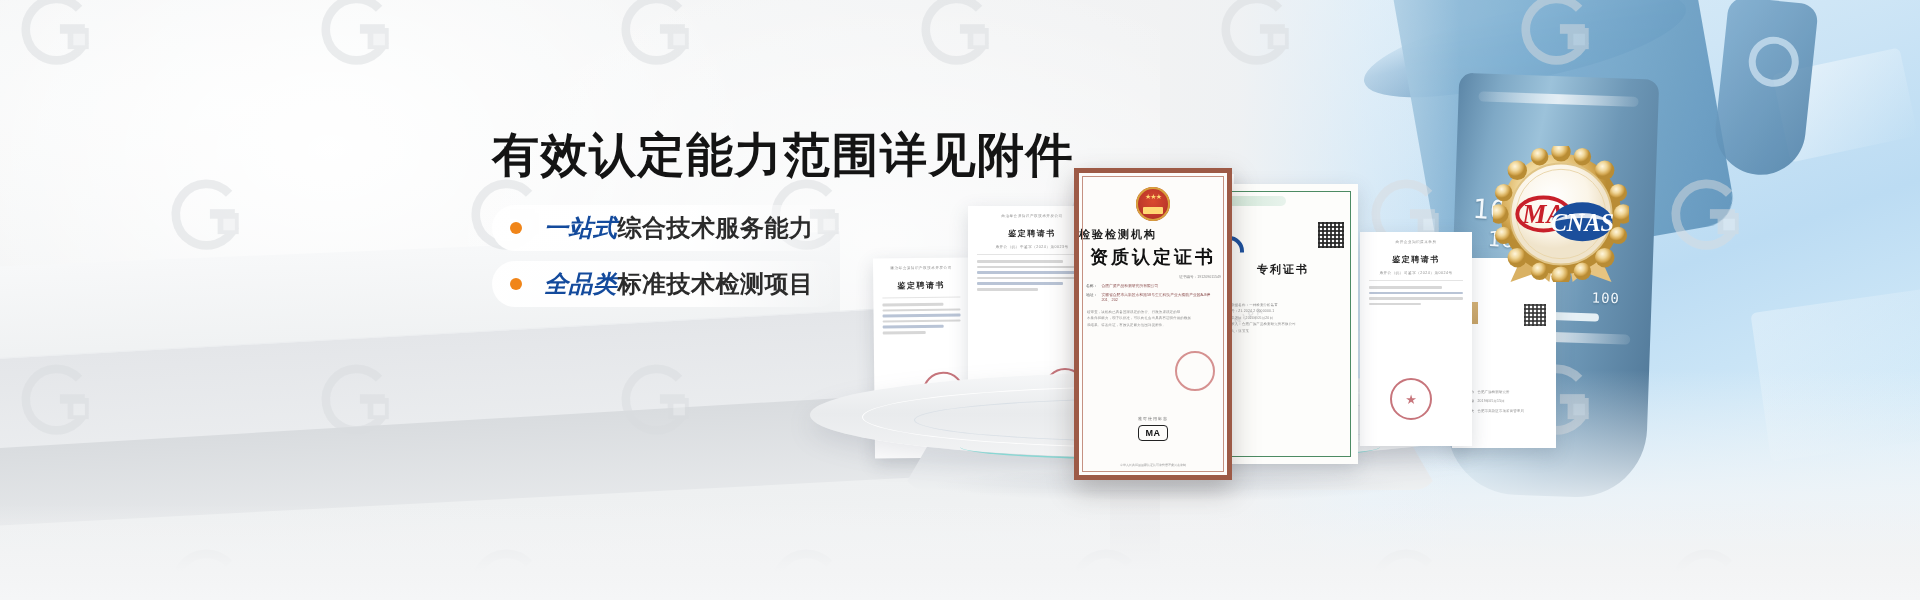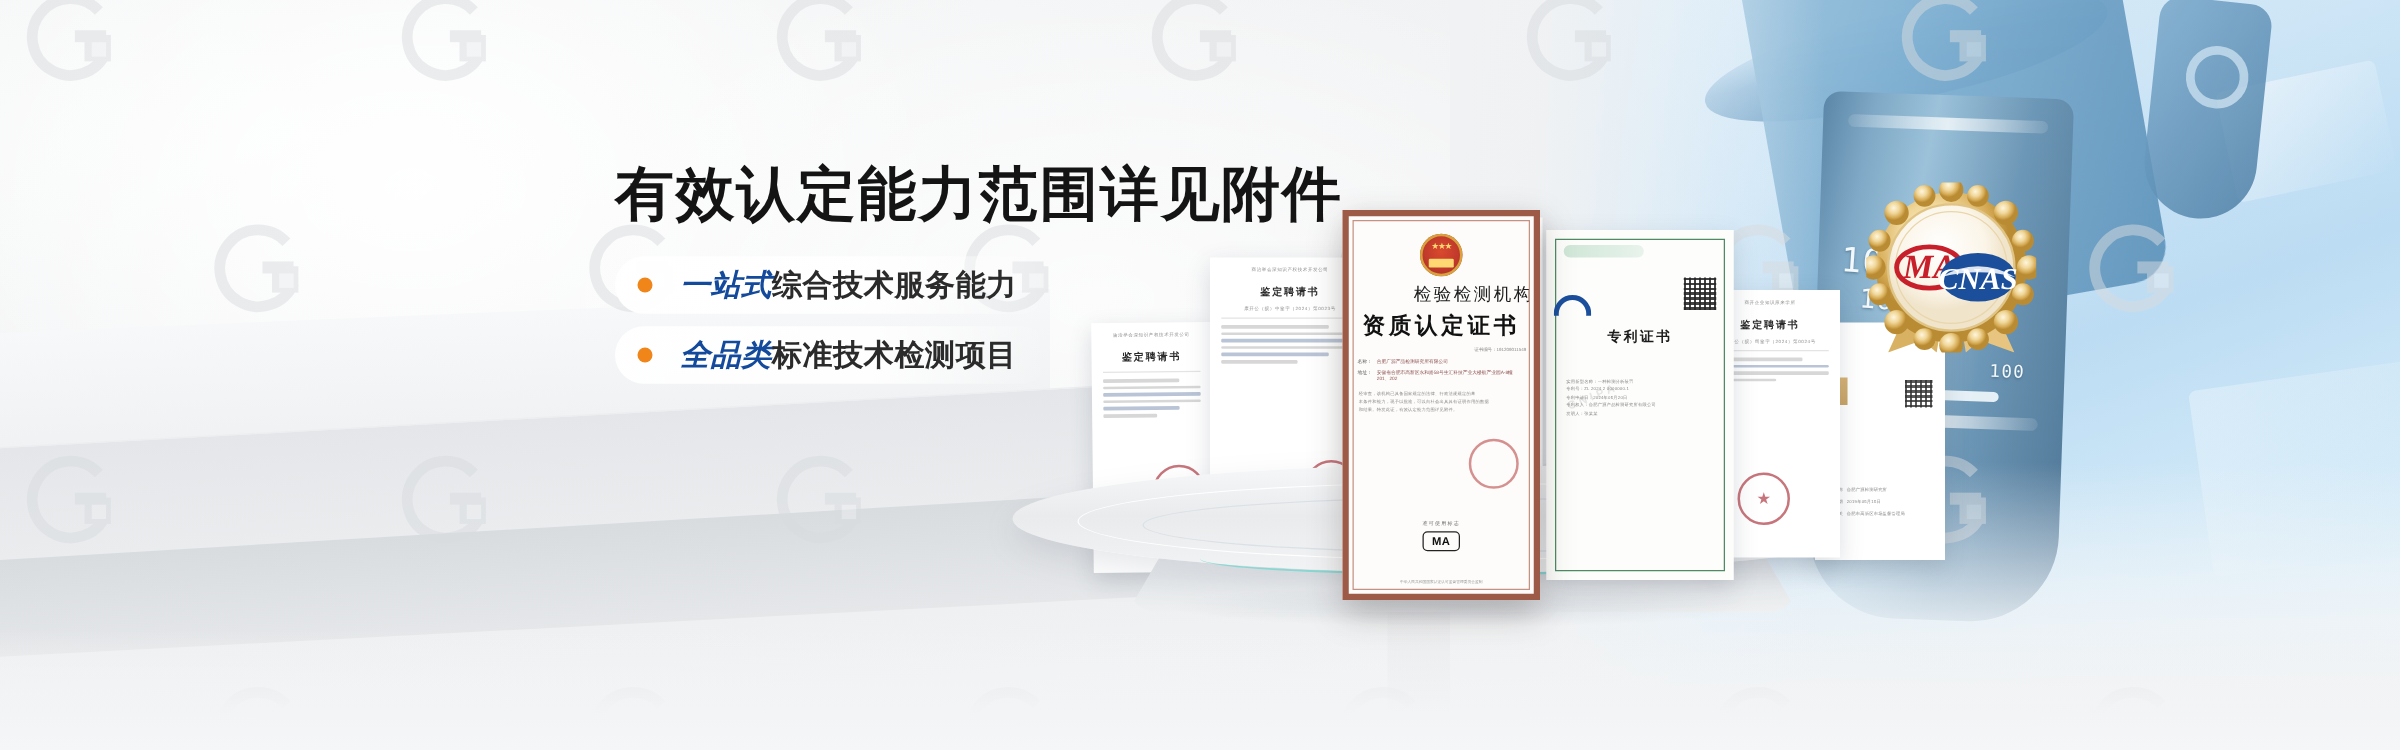--- a/index.html
+++ b/index.html
@@ -225,21 +225,21 @@
     position:relative; box-shadow:0 0 0 2px #d8a23e inset;
   }
   .emblem:after{
     content:"★★★";position:absolute;left:50%;top:30%;transform:translate(-50%,-50%);
     color:#ffd873;font-size:7px;letter-spacing:-1px;
   }
   .emblem:before{
     content:"";position:absolute;left:22%;bottom:20%;width:56%;height:7px;
     background:#ffd873;border-radius:1px;
   }
-  #cert-main .t-sm { font-size:14px; text-align:right; color:#1d1d1d; font-weight:normal; letter-spacing:2px; }
+  #cert-main .t-sm { font-size:11px; text-align:left; color:#1d1d1d; font-weight:bold; letter-spacing:2px; }
   #cert-main .t-lg { font-size:18px; text-align:center; color:#111; font-weight:bold; letter-spacing:3px; margin-top:3px;}
   #cert-main .t-no { font-size:3.6px; text-align:right; color:#8a8a8a; margin:6px 6px 0 0; }
   #cert-main .kv { display:flex; gap:4px; margin:4px 7px; align-items:baseline; }
   #cert-main .kv .k { font-size:3.8px; color:#555; flex:0 0 auto; }
   #cert-main .kv .v { font-size:3.8px; color:#8d5050; }
   #cert-main .body { margin:7px 8px 0; }
   #cert-main .ma-badge {
     position:absolute; left:50%; bottom:34px; transform:translateX(-50%);
     width:30px; height:16px; border:1.6px solid #222; border-radius:4px;
     display:flex;align-items:center;justify-content:center;
@@ -250,21 +250,21 @@
     font-size:4px; color:#6a6a6a; letter-spacing:1px;
   }
   #cert-main .foot { position:absolute; left:0; right:0; bottom:8px; text-align:center; font-size:3px; color:#9a9a9a;}
   #cert-main .stamp-red{
     position:absolute; right:12px; bottom:84px; width:40px;height:40px;border-radius:50%;
     border:2px solid #bb4a4a; opacity:.6;
   }
 
   
   #cert-patent {
-    left:377px; top:34px; width:150px; height:280px;
+    left:348px; top:34px; width:150px; height:280px;
     background:#fdfdfb; z-index:4;padding-left:44px;
   }
   #cert-patent .gframe { position:absolute; inset:7px; border:1.2px solid #4c8b63; }
   #cert-patent .gtop {
     position:absolute; left:14px; top:12px; width:64px; height:10px;
     background:linear-gradient(90deg,#cfe6d6,#e8f3ec);
     border-radius:5px;
   }
   #cert-patent .bluemark{
     position:absolute; left:6px; top:52px; width:30px; height:30px;

